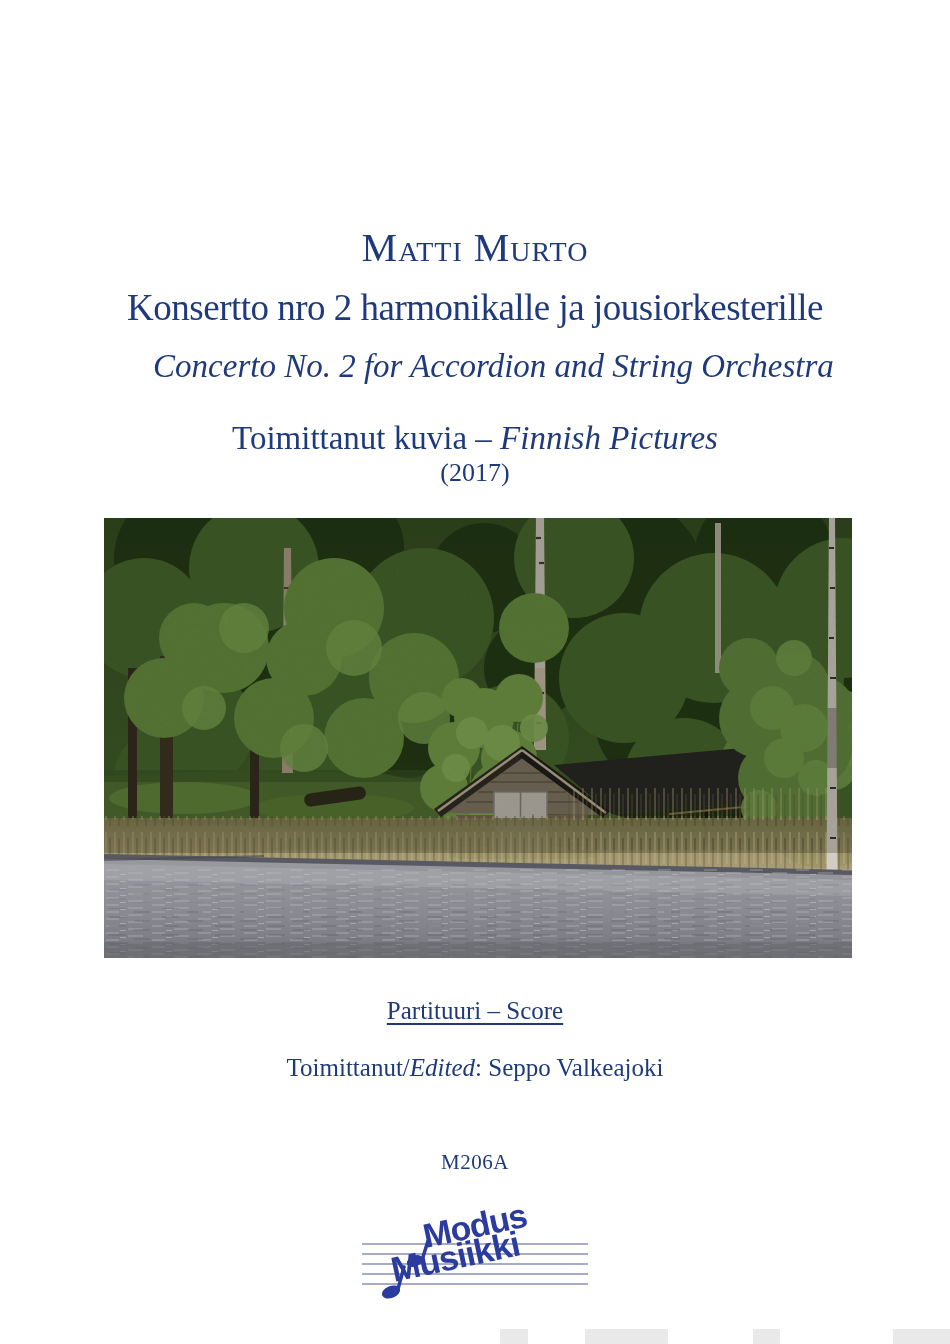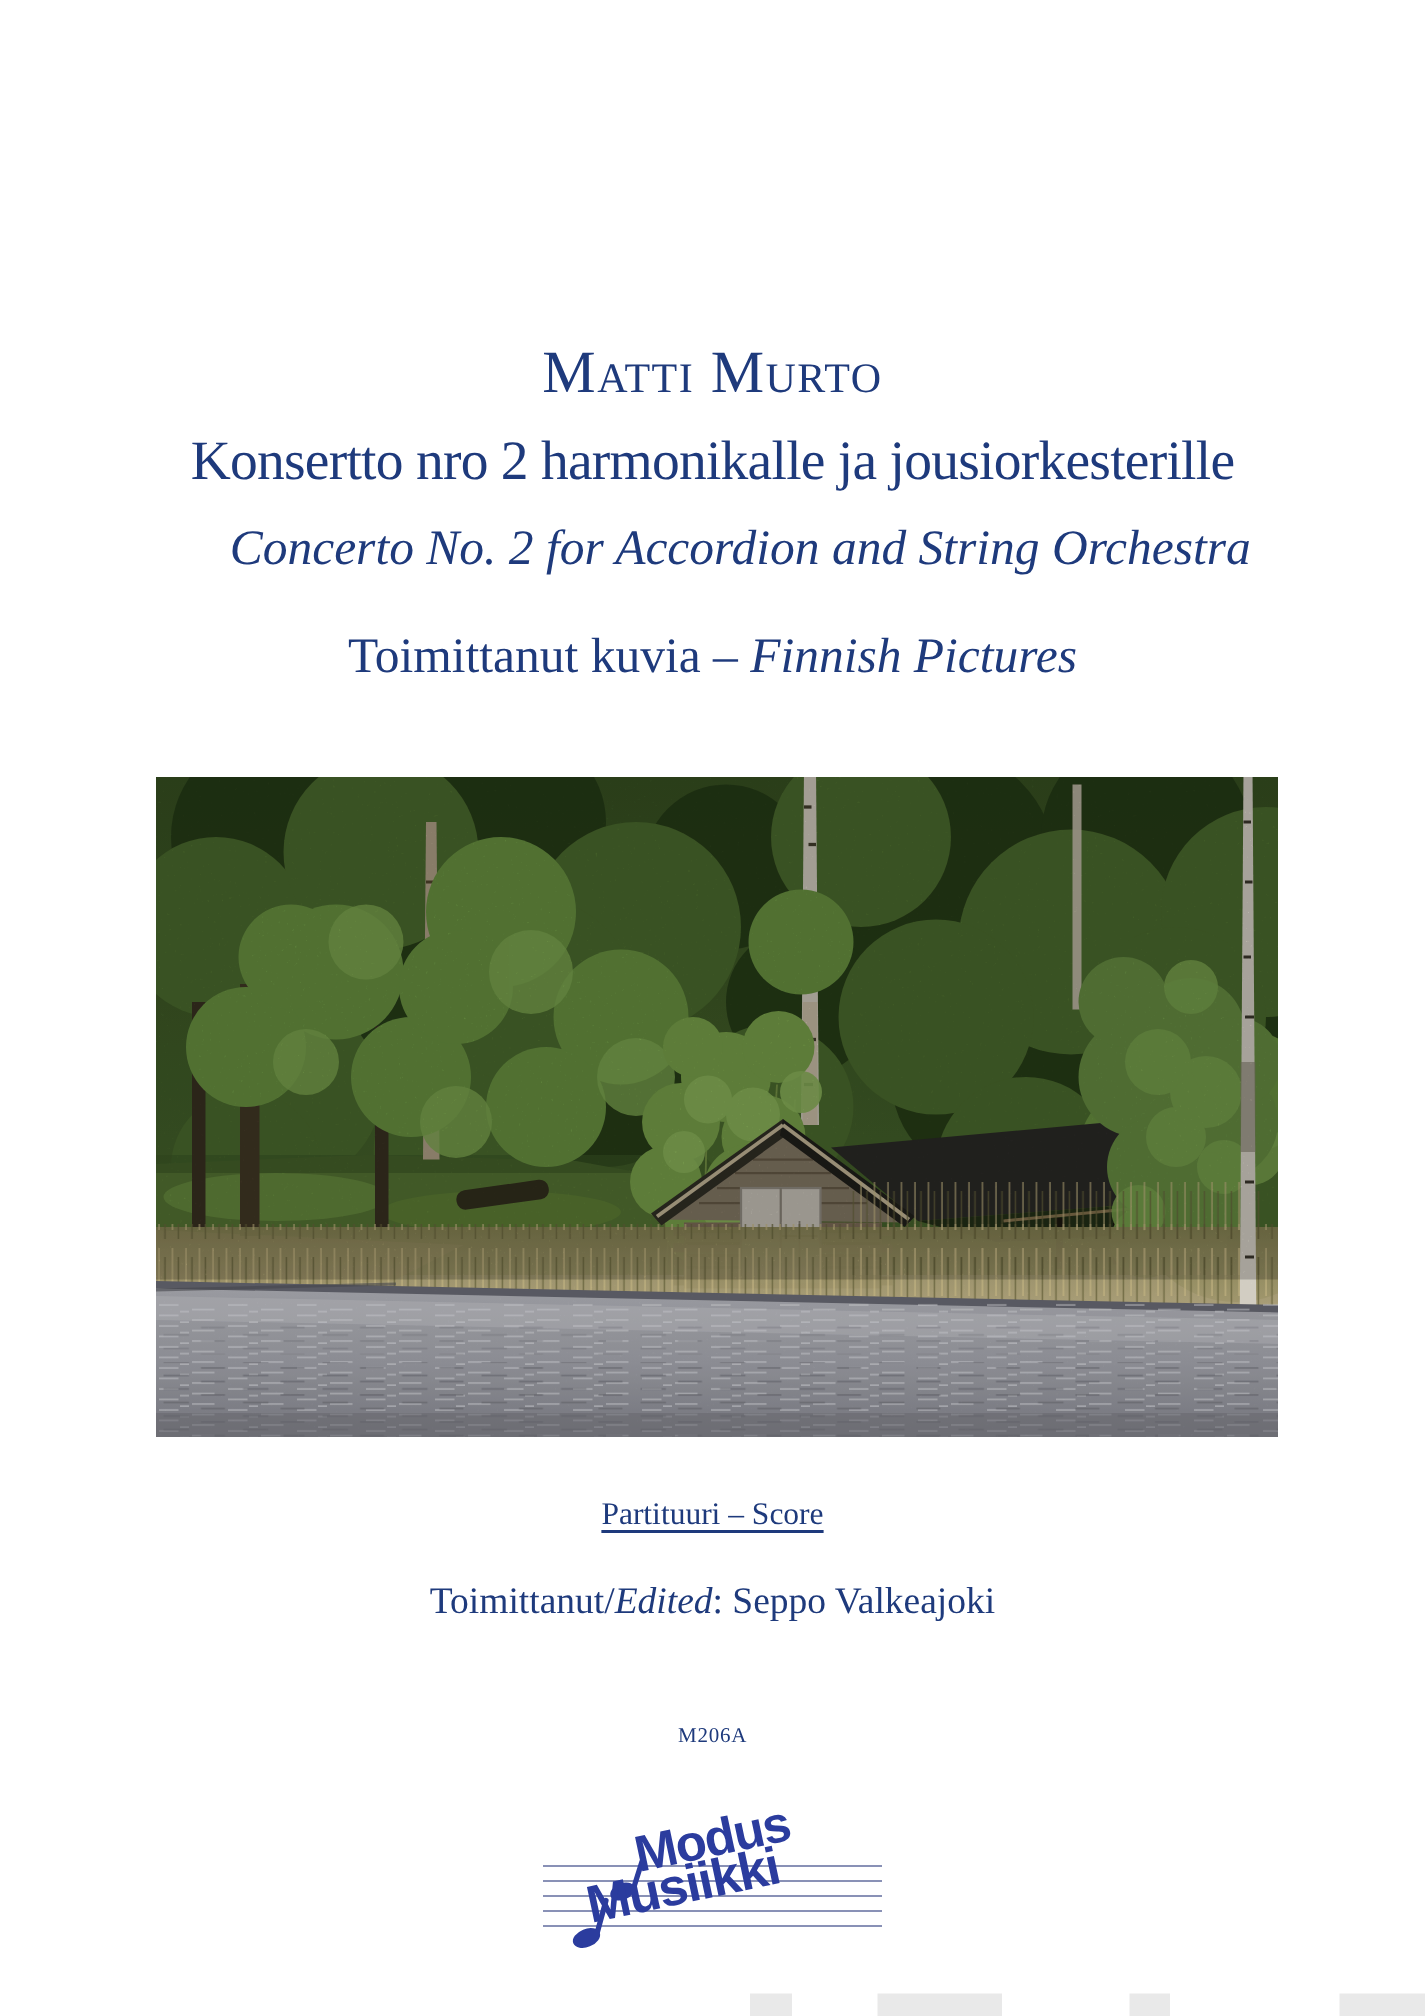--- a/index.html
+++ b/index.html
@@ -10,25 +10,25 @@
   }
   .line{position:absolute;left:0;right:0;text-align:center;font-weight:400;white-space:nowrap;}
   .composer{top:224px;font-size:40px;font-variant:small-caps;letter-spacing:1px;}
   .title-fi{top:286px;font-size:37px;letter-spacing:-0.5px;}
   .title-en{top:348px;font-size:33px;font-style:italic;padding-left:37px;}
   .subtitle{top:420px;font-size:33px;}
   .subtitle .em{font-style:italic;}
   .year{top:458px;font-size:26px;}
   .photo-wrap{position:absolute;left:104px;top:518px;width:748px;height:440px;}
   .photo-svg{display:block;width:748px;height:440px;}
-  .score-label{top:997px;font-size:21px;}
+  .score-label{top:997px;font-size:25px;}
   .score-label .u{text-decoration:underline;text-decoration-thickness:2px;text-underline-offset:4px;}
   .editor-line{top:1054px;font-size:25px;}
   .editor-line .em{font-style:italic;}
-  .catalog{top:1150px;font-size:14px;letter-spacing:0.5px;}
+  .catalog{top:1150px;font-size:21px;letter-spacing:0.5px;}
   .logo-wrap{position:absolute;left:348px;top:1204px;width:256px;height:100px;}
   .logo-svg{display:block;width:256px;height:100px;overflow:visible;}
   .logo-word{font-family:"Liberation Sans", sans-serif;font-weight:700;letter-spacing:-1px;
              fill:var(--logo-blue,#2b3c9e);}
   .staff{stroke:var(--staff-line,#8991b6);stroke-width:1.4;}
   .note{fill:var(--logo-blue,#2b3c9e);}
   .stem{stroke:var(--logo-blue,#2b3c9e);stroke-width:3.5;stroke-linecap:round;}
   .artifact{position:absolute;background:#e9e9e9;height:15px;bottom:0;}
 </style>
 </head>
@@ -37,20 +37,21 @@
 <div class="page">
 
   <div class="line composer">Matti Murto</div>
 
   <div class="line title-fi">Konsertto nro 2 harmonikalle ja jousiorkesterille</div>
 
   <div class="line title-en">Concerto No. 2 for Accordion and String Orchestra</div>
 
   <div class="line subtitle"><span>Toimittanut kuvia – </span><span class="em">Finnish Pictures</span></div>
 
+  <div class="line year">(2017)</div>
 
   <div class="photo-wrap">
     <svg class="photo-svg" viewBox="0 0 748 440" preserveAspectRatio="none" role="img" aria-label="Photograph of a log sauna cabin with a light double door and dark roof on a lakeshore, surrounded by green birch forest, tall shore grass and gray lake water in the foreground">
       <defs>
         <linearGradient id="gCanopy" x1="0" y1="0" x2="0" y2="1">
           <stop offset="0" stop-color="#3a5524"></stop>
             <stop offset="1" stop-color="#4c6b2f"></stop>
         </linearGradient>
         <linearGradient id="gWater" x1="0" y1="0" x2="0" y2="1">
           <stop offset="0" stop-color="#a6a7ad"></stop>

